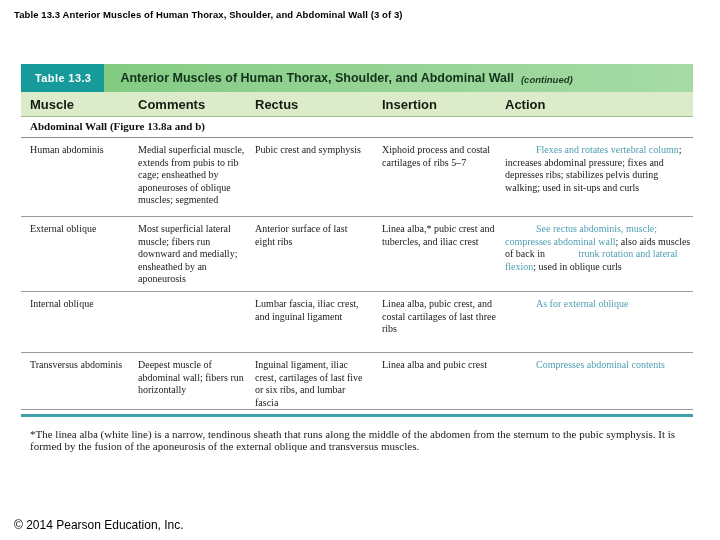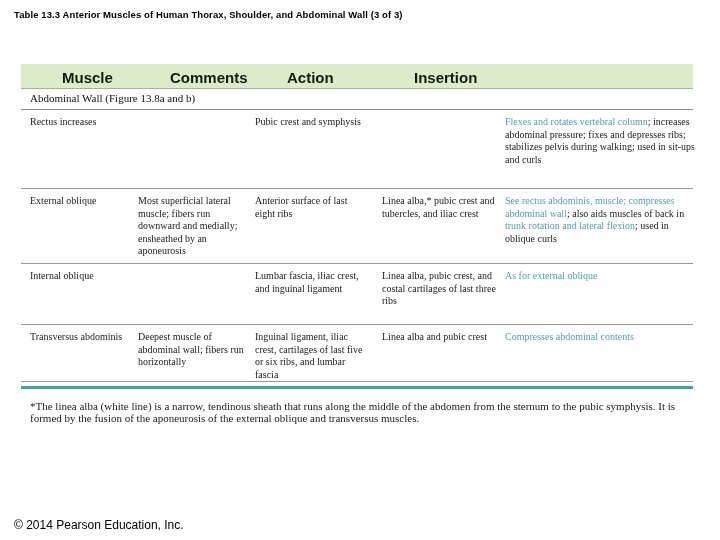--- a/index.html
+++ b/index.html
@@ -76,59 +76,58 @@
   
   .colhead {
     position: relative;
     height: 24px;
     background: #dcecca;
     border-bottom: 1px solid #9bb98a;
   }
   .colhead .ch {
     position: absolute;
     top: 5px;
-    font-size: 15px;
+    font-size: 13px;
     font-weight: bold;
     color: #121c10;
-    margin-left: 32px;
   }
 
   
   .subhead {
     position: relative;
     height: 20px;
     border-bottom: 1px solid #8a8a8a;
     background: #ffffff;
   }
   .subhead span {
     position: absolute;
     left: 9px;
     top: 3px;
     font-family: "Liberation Serif", serif;
     font-size: 11px;
-    font-weight: normal;
+    font-weight: bold;
     color: #101010;
   }
 
   
   .row {
     position: relative;
     border-bottom: 1px solid #9a9a9a;
     background: #ffffff;
   }
   .row .cell {
     position: absolute;
     top: 6px;
     font-family: "Liberation Serif", serif;
     font-size: 10px;
     line-height: 12.6px;
     color: #1a1a1a;
   }
   .cell.action { color: #1a1a1a; }
-  .cell.action .hl { color: #4f9fb3; }
+  .cell.action .hl { color: #4f9fb3; margin-left: 31px; }
 
   .c-muscle    { left: 9px;   width: 100px; }
   .c-comments  { left: 117px; width: 112px; }
   .c-origin    { left: 234px; width: 112px; }
   .c-insertion { left: 361px; width: 118px; }
   .c-action    { left: 484px; width: 190px; }
 
   .r1 { height: 78px; }
   .r2 { height: 74px; }
   .r3 { height: 60px; }
@@ -164,35 +163,45 @@
     white-space: nowrap;
   }
 </style>
 </head>
 <body>
 
 <div class="slide-title">Table 13.3  Anterior Muscles of Human Thorax, Shoulder, and Abdominal Wall (3 of 3)</div>
 
 <div class="table-wrap">
 
+  <div class="banner">
+    <div class="banner-badge">Table 13.3</div>
+    <div class="banner-title">
+      <span>Anterior Muscles of Human Thorax, Shoulder, and Abdominal Wall</span>
+      <span class="banner-cont">(continued)</span>
+    </div>
+  </div>
 
   <div class="colhead">
     <span class="ch c-muscle">Muscle</span>
     <span class="ch c-comments">Comments</span>
-    <span class="ch c-origin">Action</span>
+    <span class="ch c-origin">Rectus</span>
     <span class="ch c-insertion">Insertion</span>
+    <span class="ch c-action">Action</span>
   </div>
 
   <div class="subhead">
     <span>Abdominal Wall (Figure 13.8a and b)</span>
   </div>
 
   <div class="row r1">
-    <div class="cell c-muscle">Rectus increases</div>
+    <div class="cell c-muscle">Human abdominis</div>
+    <div class="cell c-comments">Medial superficial muscle, extends from pubis to rib cage; ensheathed by aponeuroses of oblique muscles; segmented</div>
     <div class="cell c-origin">Pubic crest and symphysis</div>
+    <div class="cell c-insertion">Xiphoid process and costal cartilages of ribs 5–7</div>
     <div class="cell c-action action"><span class="hl">Flexes and rotates vertebral column</span><span>; increases abdominal pressure; fixes and depresses ribs; stabilizes pelvis during walking; used in sit-ups and curls</span></div>
   </div>
 
   <div class="row r2">
     <div class="cell c-muscle">External oblique</div>
     <div class="cell c-comments">Most superficial lateral muscle; fibers run downward and medially; ensheathed by an aponeurosis</div>
     <div class="cell c-origin">Anterior surface of last eight ribs</div>
     <div class="cell c-insertion">Linea alba,* pubic crest and tubercles, and iliac crest</div>
     <div class="cell c-action action"><span class="hl">See rectus abdominis, muscle; compresses abdominal wall</span><span>; also aids muscles of back in </span><span class="hl">trunk rotation and lateral flexion</span><span>; used in oblique curls</span></div>
   </div>

